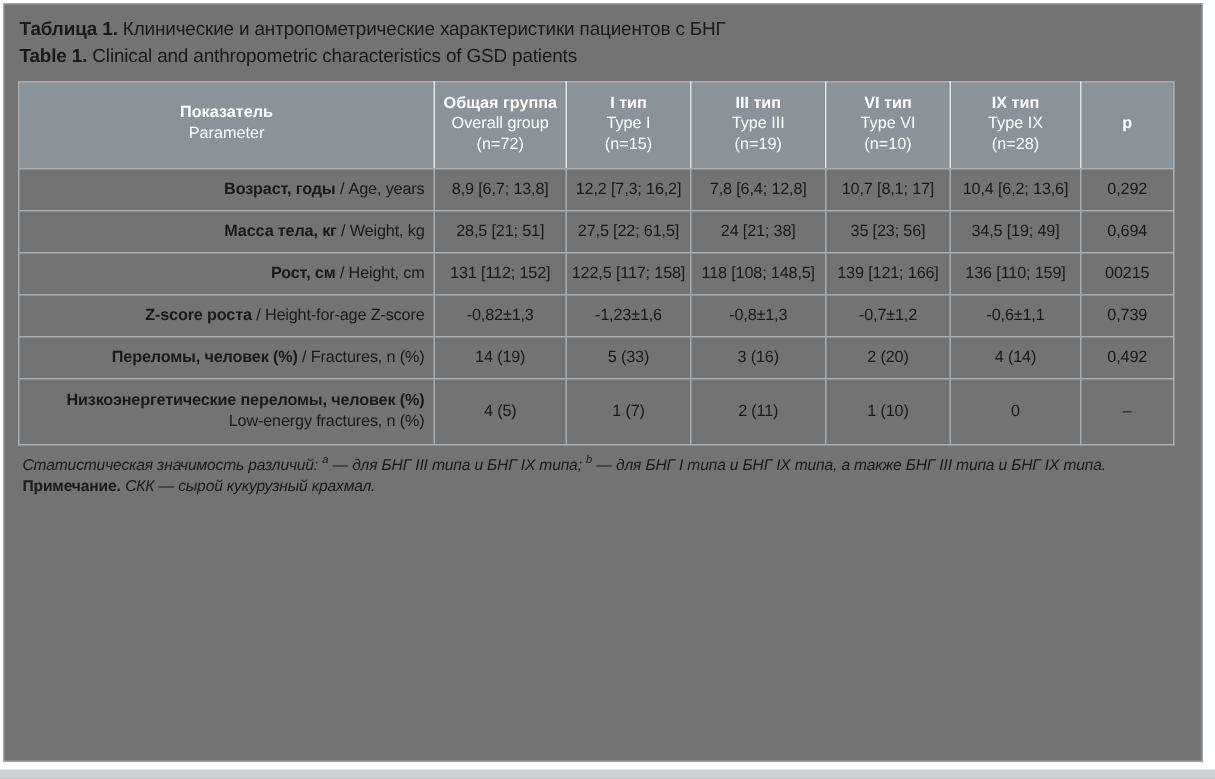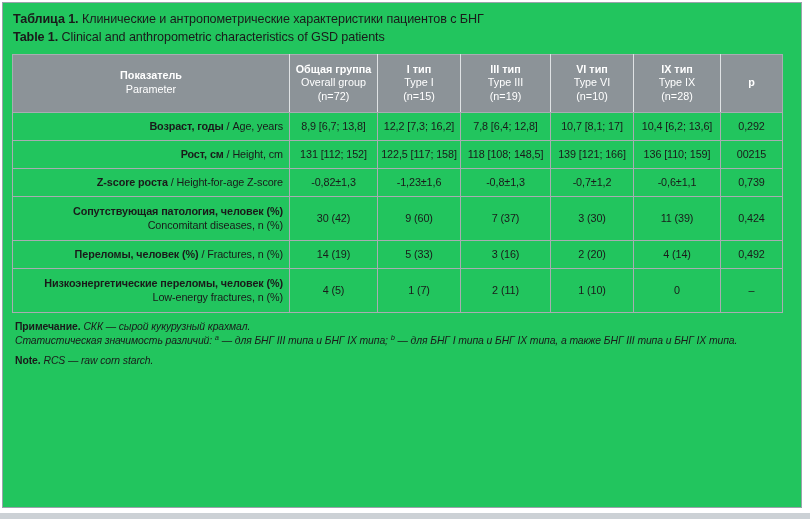--- a/index.html
+++ b/index.html
@@ -3,21 +3,21 @@
 <meta charset="utf-8">
 <style>
   html,body{margin:0;padding:0;}
   body{
     width:810px;height:519px;position:relative;background:#ffffff;
     font-family:"Liberation Sans","DejaVu Sans",sans-serif;color:#1a1a1a;
     overflow:hidden;
   }
   .figure{
     position:absolute;left:2px;top:2px;width:800px;height:506px;
-    border:1px solid #9ba3ab;background:#22c55e;box-sizing:border-box;
+    border:1px solid #9ba3ab;background:#737373;box-sizing:border-box;
     padding:7px 19px 4px 9px;overflow:hidden;
   }
   .bottom-strip{
     position:absolute;left:0;bottom:0;width:810px;height:6px;background:#ccd1d5;
   }
   
   .title-block{margin:1px 0 7px 1px;}
   .title-line{font-size:12.6px;line-height:1.42;letter-spacing:-0.1px;}
   .tb{font-weight:bold;}
   
@@ -111,45 +111,45 @@
         <tr>
           <td class="label"><span class="lb">Возраст, годы</span><span> / Age, years</span></td>
           <td>8,9 [6,7; 13,8]</td>
           <td>12,2 [7,3; 16,2]</td>
           <td>7,8 [6,4; 12,8]</td>
           <td>10,7 [8,1; 17]</td>
           <td>10,4 [6,2; 13,6]</td>
           <td>0,292</td>
         </tr>
         <tr>
+          <td class="label"><span class="lb">Масса тела, кг</span><span> / Weight, kg</span></td>
+          <td>28,5 [21; 51]</td>
+          <td>27,5 [22; 61,5]</td>
+          <td>24 [21; 38]</td>
+          <td>35 [23; 56]</td>
+          <td>34,5 [19; 49]</td>
+          <td>0,694</td>
+        </tr>
+        <tr>
           <td class="label"><span class="lb">Рост, см</span><span> / Height, cm</span></td>
           <td>131 [112; 152]</td>
           <td>122,5 [117; 158]</td>
           <td>118 [108; 148,5]</td>
           <td>139 [121; 166]</td>
           <td>136 [110; 159]</td>
           <td>00215</td>
         </tr>
         <tr>
           <td class="label"><span class="lb">Z-score роста</span><span> / Height-for-age Z-score</span></td>
           <td>-0,82±1,3</td>
           <td>-1,23±1,6</td>
           <td>-0,8±1,3</td>
           <td>-0,7±1,2</td>
           <td>-0,6±1,1</td>
           <td>0,739</td>
-        </tr>
-        <tr class="tall">
-          <td class="label"><span class="lb">Сопутствующая патология, человек (%)</span><div>Concomitant diseases, n (%)</div></td>
-          <td>30 (42)</td>
-          <td>9 (60)</td>
-          <td>7 (37)</td>
-          <td>3 (30)</td>
-          <td>11 (39)</td>
-          <td>0,424</td>
         </tr>
         <tr>
           <td class="label"><span class="lb">Переломы, человек (%)</span><span> / Fractures, n (%)</span></td>
           <td>14 (19)</td>
           <td>5 (33)</td>
           <td>3 (16)</td>
           <td>2 (20)</td>
           <td>4 (14)</td>
           <td>0,492</td>
         </tr>
@@ -159,21 +159,20 @@
           <td>1 (7)</td>
           <td>2 (11)</td>
           <td>1 (10)</td>
           <td>0</td>
           <td>–</td>
         </tr>
       </tbody>
   </table>
 
   <div class="notes">
+    <p class="note-line" id="ru-sig">Статистическая значимость различий: <sup>a</sup> — для БНГ III типа и БНГ IX типа; <sup>b</sup> — для БНГ I типа и БНГ IX типа, а также БНГ III типа и БНГ IX типа.</p>
     <p class="note-line"><span class="nb">Примечание.</span><span>СКК — сырой кукурузный крахмал.</span></p>
-    <p class="note-line" id="ru-sig">Статистическая значимость различий: <sup>a</sup> — для БНГ III типа и БНГ IX типа; <sup>b</sup> — для БНГ I типа и БНГ IX типа, а также БНГ III типа и БНГ IX типа.</p>
     <div class="note-gap"></div>
-    <p class="note-line"><span class="nb">Note.</span><span>RCS — raw corn starch.</span></p>
 
   </div>
 
 </div>
 <div class="bottom-strip"></div>
 
 </body></html>

